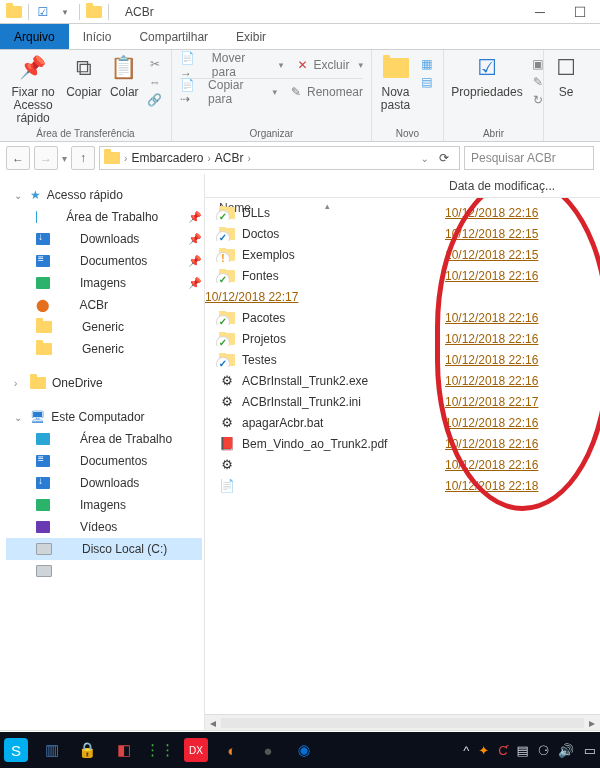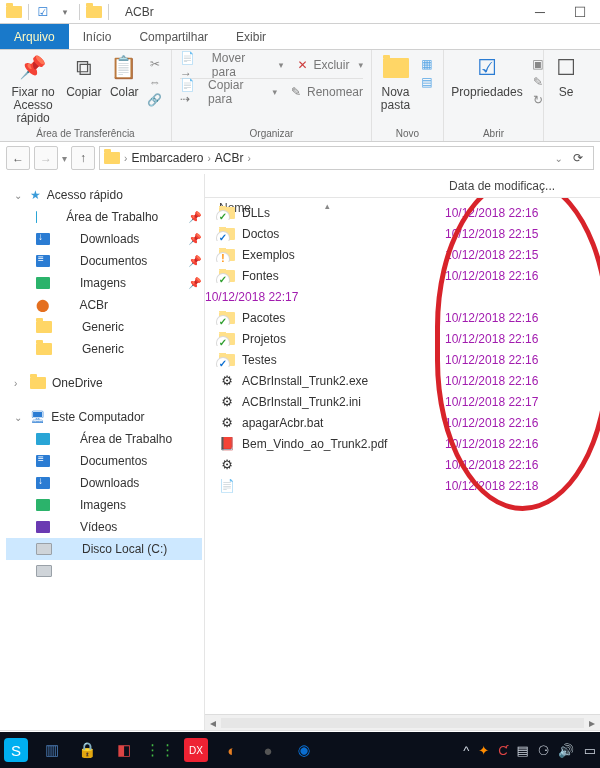--- a/index.html
+++ b/index.html
@@ -9,21 +9,21 @@
   .titlebar .qat { display:flex; align-items:center; gap:6px; padding:0 6px; }
   .titlebar .sep { width:1px; height:16px; background:#d0d0d0; }
   .titlebar .title { flex:1; padding-left:10px; color:#444; }
   .titlebar .winctl { width:40px; text-align:center; font-size:14px; color:#555; }
   .ic { display:inline-flex; width:16px; height:16px; align-items:center; justify-content:center; font-size:12px; }
   .folder-ic { width:16px; height:12px; background:#ffd666; border-radius:1px; position:relative; }
   .folder-ic::before { content:""; position:absolute; top:-3px; left:0; width:7px; height:3px; background:#ffd666; border-radius:1px 1px 0 0; }
   
   .tabs { display:flex; align-items:stretch; height:26px; background:#fff; border-bottom:1px solid #d0d0d0; }
   .tabs .tab { padding:0 14px; display:flex; align-items:center; color:#555; }
-  .tabs .tab.active { background:#1979ca; color:#fef9c3; }
+  .tabs .tab.active { background:#1979ca; color:#000000; }
   
   .ribbon { height:92px; background:#f5f6f7; border-bottom:1px solid #d0d0d0; display:flex; overflow:hidden; }
   .rgroup { border-right:1px solid #e1e1e1; padding:4px 8px 2px; display:flex; flex-direction:column; justify-content:space-between; }
   .rgroup .controls { display:flex; gap:8px; align-items:flex-start; }
   .rgroup .glabel { text-align:center; font-size:10px; color:#666; padding-top:2px; }
   .bigbtn { display:flex; flex-direction:column; align-items:center; gap:4px; width:56px; text-align:center; line-height:1.1; color:#444; }
   .bigbtn .bicon { width:28px; height:28px; display:flex; align-items:center; justify-content:center; font-size:22px; color:#555; }
   .smbtn { display:flex; align-items:center; gap:6px; color:#777; font-size:12px; height:22px; }
   .smbtn .drop { font-size:9px; color:#888; margin-left:3px; }
   .vstack { display:flex; flex-direction:column; gap:2px; }
@@ -43,21 +43,21 @@
   .nav .item .exp { width:10px; color:#888; font-size:10px; }
   .nav .item.sel { background:#cde8ff; }
   .nav .spacer { height:12px; }
   .content { flex:1; display:flex; flex-direction:column; position:relative; }
   .colhdr { height:24px; display:flex; align-items:center; border-bottom:1px solid #e5e5e5; color:#444; position:relative; }
   .colhdr .c1 { width:240px; padding-left:14px; display:flex; align-items:flex-start; gap:6px;margin-top:44px; }
   .colhdr .c2 { flex:1; padding-left:4px; }
   .list { flex:1; overflow:hidden; padding-top:4px; position:relative; }
   .row { display:flex; align-items:center; height:21px; }
   .row .c1 { width:240px; padding-left:14px; display:flex; align-items:center; gap:7px; white-space:nowrap; overflow:hidden; }
-  .row .c2 { flex:1; color:#a21caf; }
+  .row .c2 { flex:1; color:#a16207;text-decoration:underline; }
   .fic { width:16px; height:14px; display:inline-flex; align-items:center; justify-content:center; font-size:13px; }
   .fic.folder { background:#ffe08a; border-radius:1px; position:relative; height:12px; }
   .fic.folder::before { content:""; position:absolute; top:-3px; left:0; width:7px; height:3px; background:#ffe08a; border-radius:1px 1px 0 0; }
   .fic .ov { position:relative; left:-4px; top:4px; font-size:10px; }
   .circle { width:14px; height:14px; border-radius:50%; background:#fff; border:1px solid rgba(0,0,0,.15); display:inline-flex; align-items:center; justify-content:center; font-size:10px; font-weight:bold; }
   .circle.green { color:#2e9e2e; }
   .circle.blue  { color:#0a6ed1; }
   .circle.orange{ color:#ff8c00; }
   .hscroll { height:16px; background:#f0f0f0; border-top:1px solid #ddd; display:flex; align-items:center; }
   .hscroll .ar { width:16px; text-align:center; color:#777; }
@@ -213,20 +213,23 @@
         <span class="folder-ic"></span>
       </span>
     <span class="car">›</span>
     <span class="seg">Embarcadero</span>
     <span class="car">›</span>
     <span class="seg">ACBr</span>
     <span class="car">›</span>
     <span style="flex:1"></span>
     <span class="car">⌄</span>
     <span class="refresh">⟳</span>
+  </div>
+  <div class="search">
+    <span>Pesquisar ACBr</span>
   </div>
 </div>
 
 <div class="body">
 
   <div class="nav">
     <div class="item">
         <span class="exp">⌄</span>
         <span style="color:#3a9bd9">★</span>
         <span>Acesso rápido</span>

